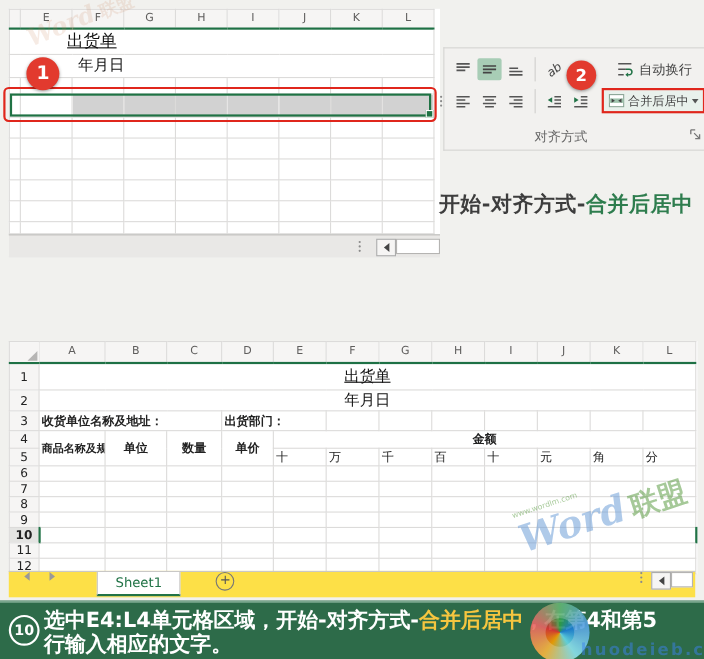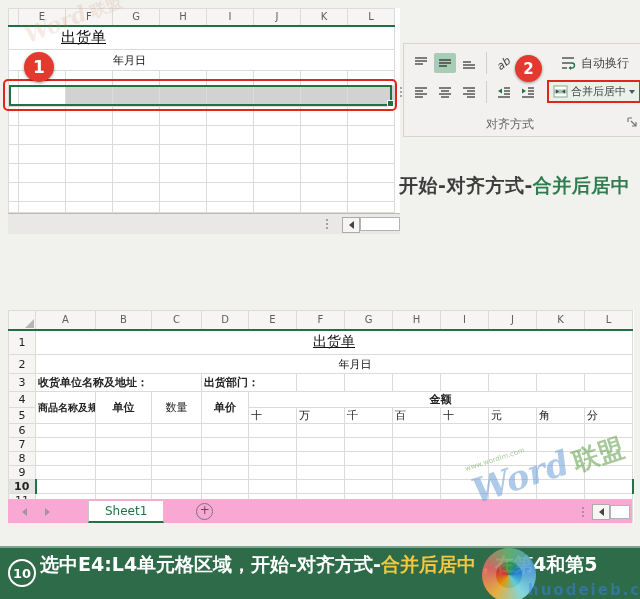--- a/index.html
+++ b/index.html
@@ -7,21 +7,21 @@
        font-family:"DejaVu Sans","Liberation Sans",sans-serif;}
   .abs{position:absolute;}
   
   table.sheet{border-collapse:collapse;table-layout:fixed;background:#fff;}
   table.sheet td{border:1px solid #dcdbda;padding:0 2px;font-size:11px;color:#222;
                  overflow:hidden;white-space:nowrap;vertical-align:middle;}
   tr.chead td{background:#f6f5f4;color:#5f5e5d;text-align:center;font-size:10px;
               border-bottom:2px solid #1e7145;}
   td.rhead{background:#f6f5f4;color:#5f5e5d;text-align:center;font-size:10px;}
   .title-txt{font-size:15px;font-weight:normal;color:#111;text-decoration:underline;}
-  .date-txt{font-size:11px;color:#111;margin-left:42px;}
+  .date-txt{font-size:14px;color:#111;}
   .sel-active{background:#fff;}
   .sel-fill{background:#d2d2d2;}
   td.c{text-align:center;}
   
   .corner-tri{width:0;height:0;border-left:9px solid transparent;border-bottom:9px solid #b6b5b4;
               position:absolute;right:1px;bottom:1px;}
   
   .green-rect{border:2px solid #1f7244;}
   .red-rect{border:2px solid #e0261c;border-radius:5px;}
   .fill-handle{width:5px;height:5px;background:#1f7244;border:1px solid #fff;}
@@ -51,21 +51,21 @@
   .caret{width:0;height:0;border-left:3px solid transparent;border-right:3px solid transparent;
          border-top:4px solid #555;display:inline-block;}
   .merge-btn{display:flex;align-items:center;gap:3px;border:2px solid #e0261c;background:#e9f1ec;
              padding:1px 4px;height:17px;}
   .group-label{font-size:12px;color:#666;}
   .ab-txt{display:inline-block;transform:rotate(-38deg);font-size:11px;color:#444;font-style:italic;}
   
   #caption{font-size:19px;font-weight:600;color:#3d3d3d;letter-spacing:.5px;}
   #caption .hl{color:#2e7d4e;}
   
-  #tabbar{background:#f9a8d4;border-top:1px solid #c9c8c6;display:flex;align-items:center;}
+  #tabbar{background:#fde047;border-top:1px solid #c9c8c6;display:flex;align-items:flex-start;margin-top:20px;}
   .sheet-tab{background:#fff;border:1px solid #c9c8c6;border-top:none;border-bottom:2px solid #217346;
              color:#217346;font-size:12px;padding:2px 16px;height:16px;line-height:16px;}
   .plus-circle{width:15px;height:15px;border:1px solid #777;border-radius:50%;color:#555;
                font-size:12px;line-height:13px;text-align:center;}
   
   .wm{pointer-events:none;}
   .wm-word{font-family:"DejaVu Serif","Liberation Serif",serif;font-style:italic;font-weight:bold;
            color:#6f9fd8;}
   .wm-lm{font-weight:bold;color:#5f9e47;}
   .wm-url{font-size:7px;color:#5f9e47;}
@@ -366,21 +366,21 @@
           <td></td>
           <td></td>
           <td></td>
           <td></td>
           <td></td>
     </tr>
     <tr style="height:16px;">
       <td class="rhead">4</td>
       <td rowspan="2" class="c" style="font-weight:bold;font-size:10px;">商品名称及规格</td>
       <td rowspan="2" class="c" style="font-weight:bold;">单位</td>
-      <td rowspan="2" class="c" style="font-weight:normal;">数量</td>
+      <td rowspan="2" class="c" style="font-weight:bold;">数量</td>
       <td rowspan="2" class="c" style="font-weight:bold;">单价</td>
       <td colspan="8" class="c" style="font-weight:bold;">金额</td>
     </tr>
     <tr style="height:15px;">
       <td class="rhead">5</td>
       <td>十</td>
       <td>万</td>
       <td>千</td>
       <td>百</td>
       <td>十</td>
@@ -519,16 +519,19 @@
   <span class="wm-lm" style="font-size:26px;">联盟</span>
 </div>
 
 <div id="stepbar" class="abs" style="left:0;top:546px;width:640px;height:53px;">
   <div class="abs num" style="left:8px;top:11px;">
       <span>10</span>
     </div>
   <div class="abs line" style="left:40px;top:5px;">
     <span>选中E4:L4单元格区域，开始-对齐方式-</span><span class="yellow">合并后居中</span><span>，在第4和第5</span>
   </div>
+  <div class="abs line" style="left:40px;top:27px;">
+    <span>行输入相应的文字。</span>
+  </div>
 
   <div class="abs logo-swirl" style="left:482px;top:0px;"></div>
   <div class="abs wm-blue-small" style="left:528px;top:33px;">huodeieb.com</div>
 </div>
 
 </body></html>

